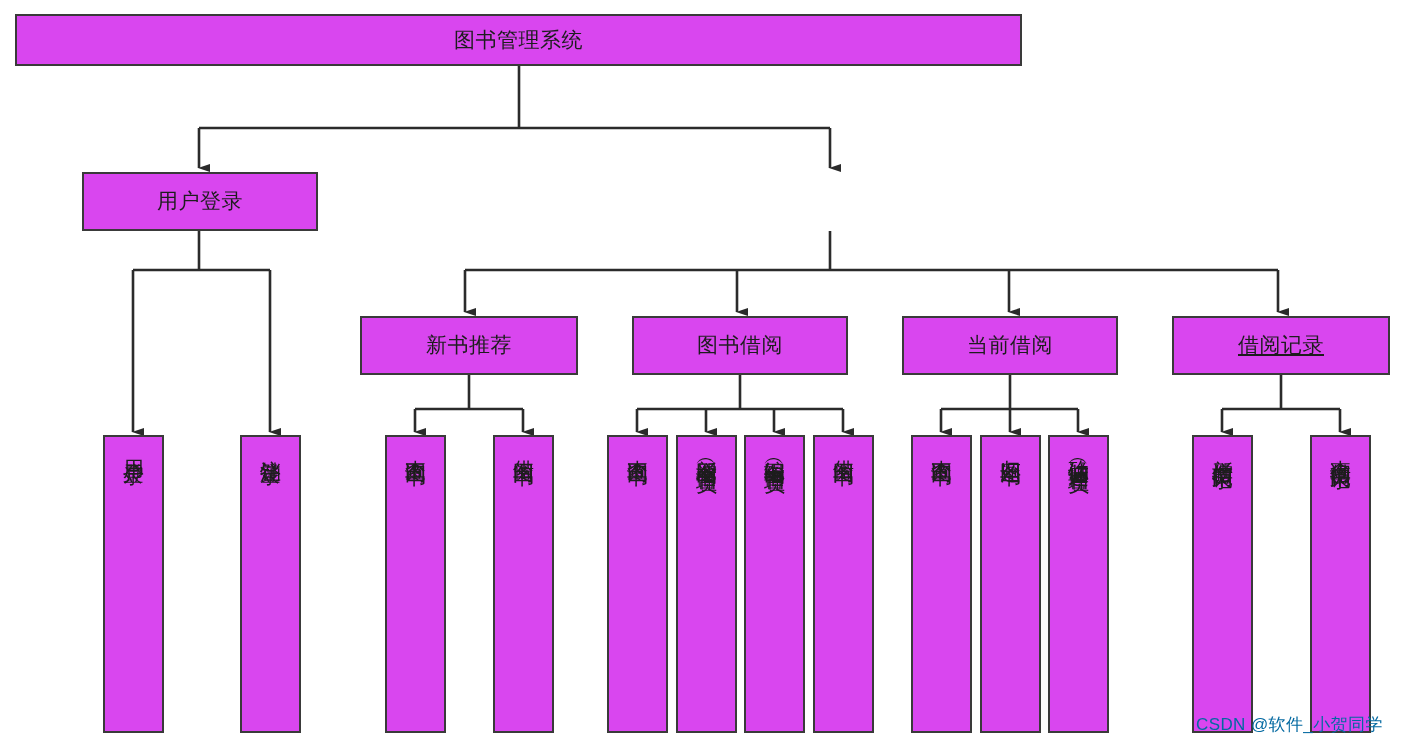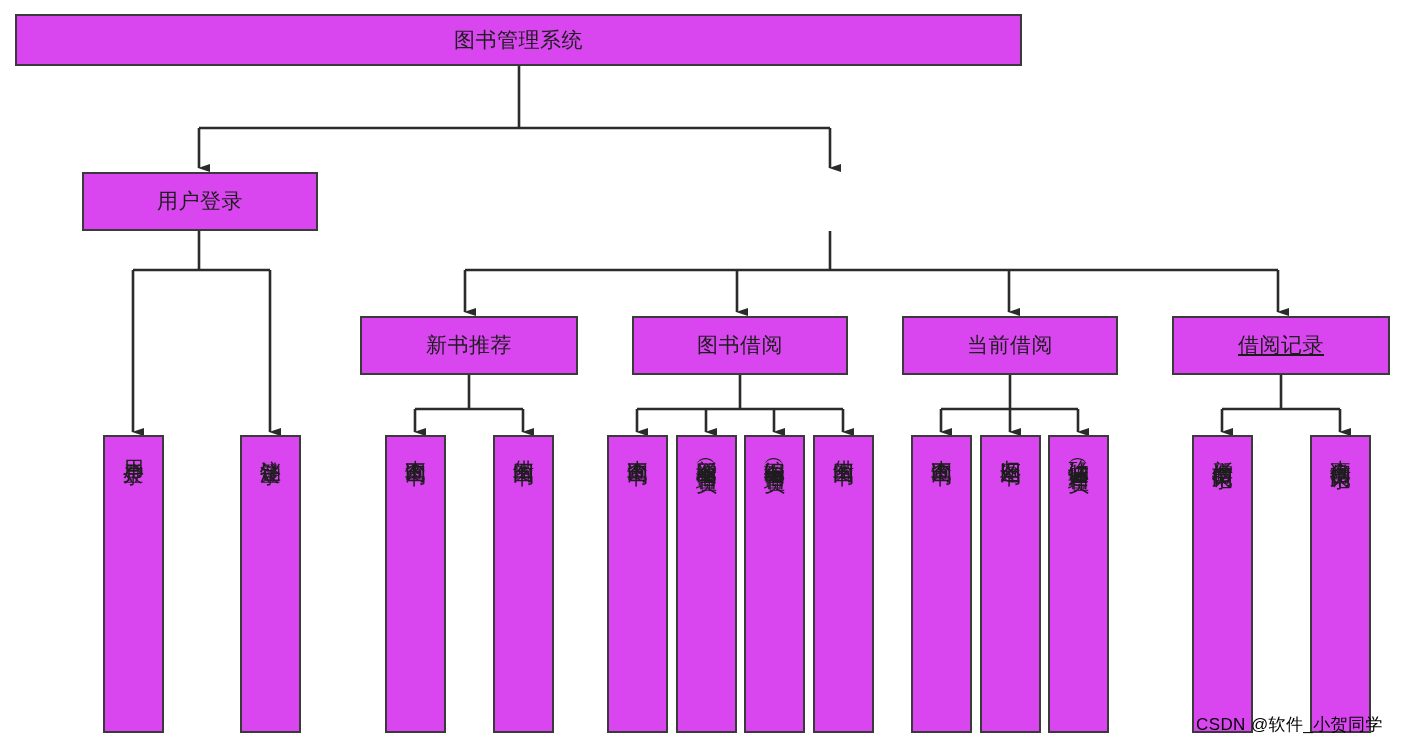--- a/index.html
+++ b/index.html
@@ -59,21 +59,21 @@
     text-orientation: upright;
     font-size: 21px;
     letter-spacing: 2px;
     line-height: 1.05;
   }
   .watermark {
     position: absolute;
     left: 1196px;
     top: 713px;
     font-size: 17px;
-    color: #000000;
+    color: #0369a1;
     white-space: nowrap;
     letter-spacing: 0.4px;
     pointer-events: none;
   }
 </style>
 </head>
 <body>
 
 <div id="diagram-root">
 

